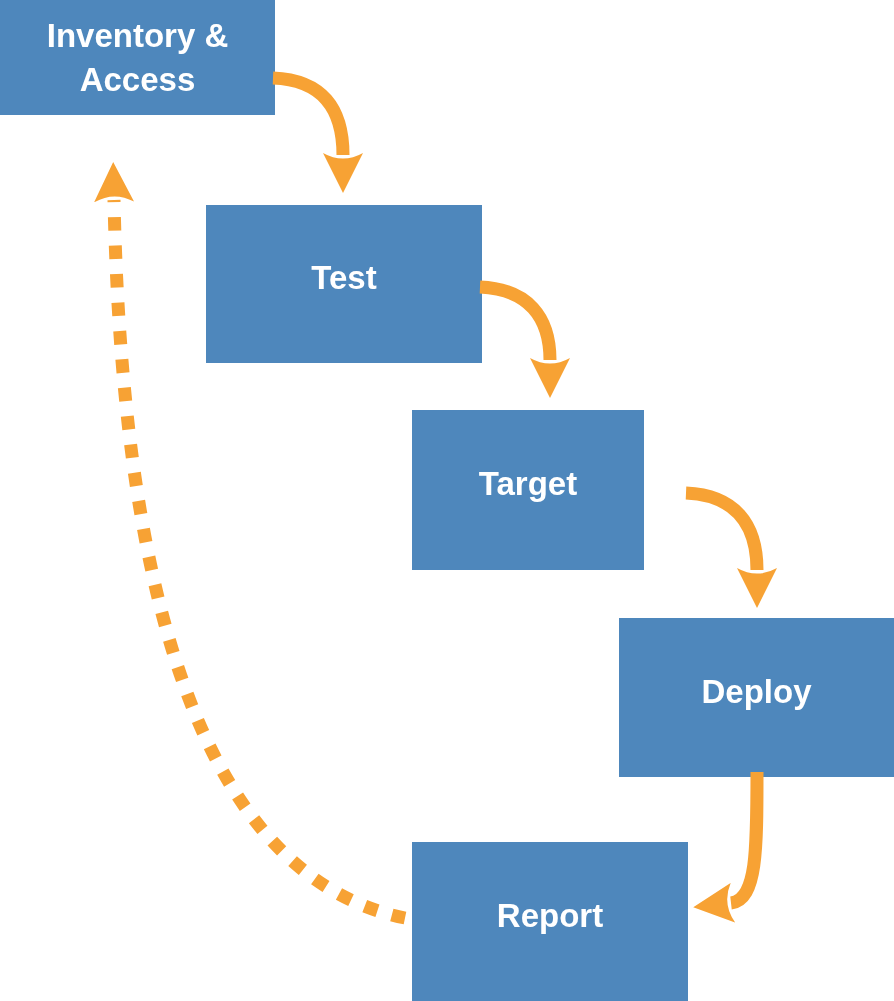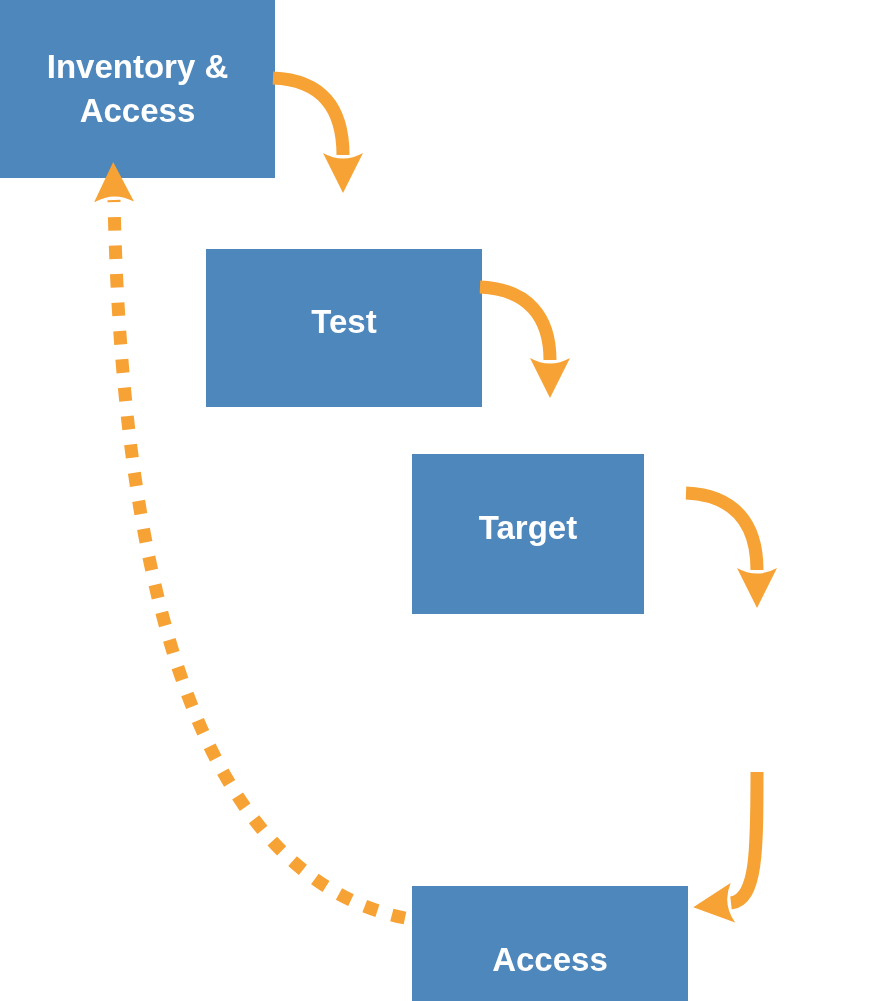--- a/index.html
+++ b/index.html
@@ -29,22 +29,22 @@
     color: var(--node-text);
     display: flex;
     align-items: center;
     justify-content: center;
     text-align: center;
     font-size: 33px;
     font-weight: 700;
     line-height: 1.32;
     padding: 0 12px;
   }
-  .node.nudge-up { padding-bottom: 12px; margin-top: 44px; }
-  .node-inventory { left: 0;    top: 0;    width: 275px; height: 178px; }
+  .node.nudge-up { padding-bottom: 12px; }
+  .node-inventory { left: 0;    top: 0;    width: 275px; height: 115px; }
   .node-test      { left: 206px; top: 205px; width: 276px; height: 158px; }
   .node-target    { left: 412px; top: 410px; width: 232px; height: 160px; }
   .node-deploy    { left: 619px; top: 618px; width: 275px; height: 159px; }
   .node-report    { left: 412px; top: 842px; width: 276px; height: 159px; }
   .connector-layer {
     position: absolute;
     left: 0; top: 0;
     width: 894px;
     height: 1001px;
     pointer-events: none;
@@ -69,23 +69,26 @@
   </div>
 
   <div class="node node-test nudge-up">
     <span>Test</span>
   </div>
 
   <div class="node node-target nudge-up">
     <span>Target</span>
   </div>
 
+  <div class="node node-deploy nudge-up">
+    <span>Deploy</span>
+  </div>
 
   <div class="node node-report nudge-up">
-    <span>Access</span>
+    <span>Report</span>
   </div>
 
   <svg class="connector-layer" width="894" height="1001" viewBox="0 0 894 1001">
     <defs>
       <marker id="arrowhead" viewBox="0 0 10 10" refX="0.5" refY="5" markerWidth="40" markerHeight="40" markerUnits="userSpaceOnUse" orient="auto">
         <path d="M 0 0 Q 2.8 5 0 10 L 10 5 Z" style="fill: var(--connector)"></path>
       </marker>
     </defs>
 
     <path class="connector" d="M 273 78 C 322 80 343 108 343 155" marker-end="url(#arrowhead)"></path>

